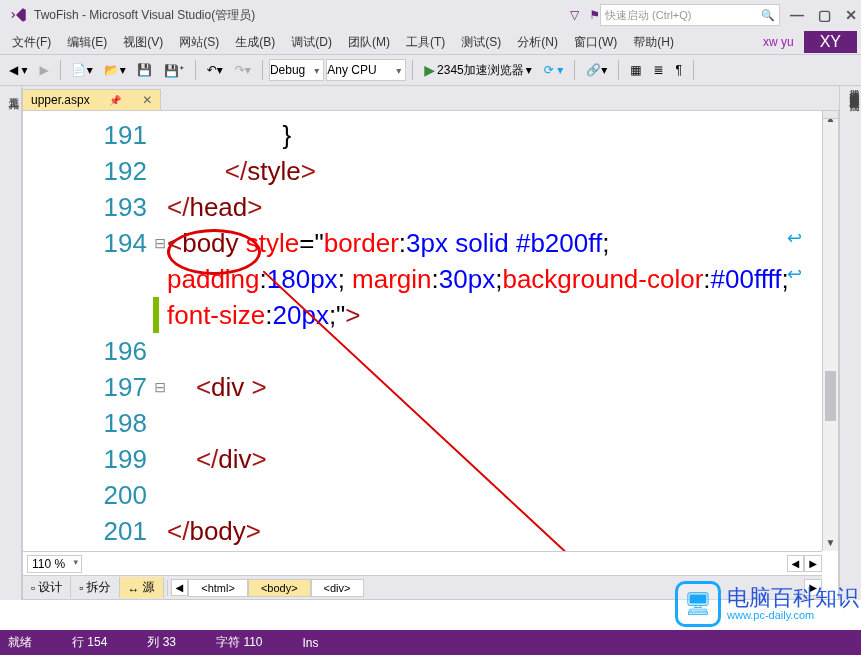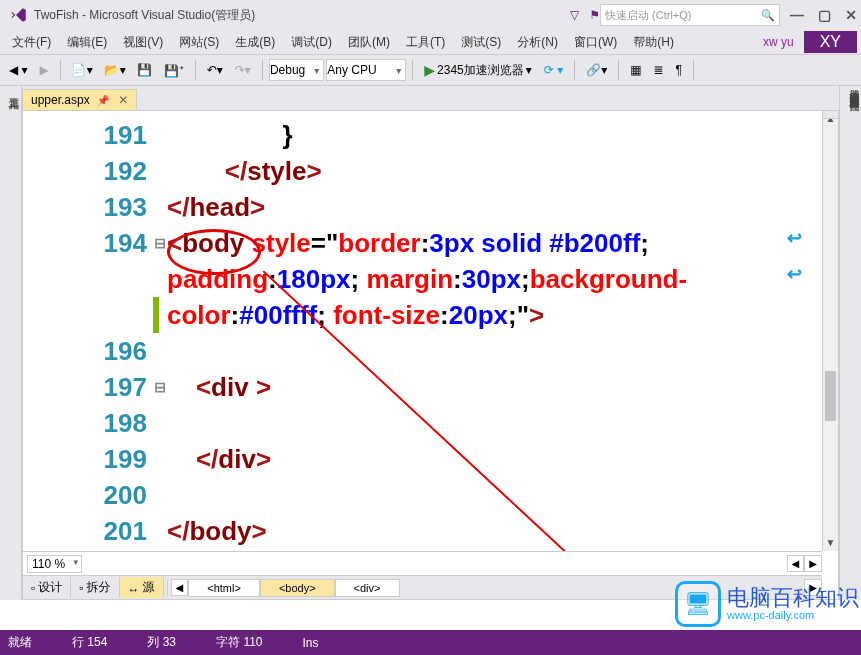--- a/index.html
+++ b/index.html
@@ -28,27 +28,27 @@
 .tb-dd { height: 22px; border: 1px solid #ccc; background: #fff; padding: 0 18px 0 0; display: inline-flex; align-items: center; position: relative; font-size: 12px; }
 .tb-dd::after { content: "▾"; position: absolute; right: 4px; font-size: 10px; color: #666; }
 .tb-play { color: #388a34; font-size: 14px; }
 
 
 .side-left { position: absolute; left: 0; top: 86px; bottom: 55px; width: 22px; background: #e8e8ec; border-right: 1px solid #ccc; writing-mode: vertical-rl; text-orientation: upright; font-size: 11px; padding-top: 4px; color: #444; }
 .side-right { position: absolute; right: 0; top: 86px; bottom: 55px; width: 22px; background: #e8e8ec; border-left: 1px solid #ccc; writing-mode: vertical-rl; text-orientation: upright; font-size: 10px; padding-top: 4px; color: #444; letter-spacing: -1px; }
 
 
 .tabwell { position: absolute; left: 22px; top: 86px; right: 22px; height: 24px; background: #e8e8ec; display: flex; align-items: flex-end; }
-.doc-tab { background: #fbe6a2; border: 1px solid #ccc; border-bottom: none; padding: 3px 8px; font-size: 12px; display: flex; align-items: center; gap: 8px; }
+.doc-tab { background: #fbe6a2; border: 1px solid #ccc; border-bottom: none; padding: 3px 8px; font-size: 12px; display: flex; align-items: center; gap: 20px; }
 .doc-tab .pin { color: #666; font-size: 10px; }
 .doc-tab .close { color: #666; font-size: 12px; }
 
 
 .editor { position: absolute; left: 22px; top: 110px; right: 22px; bottom: 55px; background: #fff; border: 1px solid #ccc; font-family: Consolas, monospace; overflow: hidden; }
-.code-scroll { position: absolute; left: 0; right: 16px; top: 0; bottom: 48px; overflow: hidden; font-weight: bold; }
+.code-scroll { position: absolute; left: 0; right: 16px; top: 0; bottom: 48px; overflow: hidden; }
 .gutter { position: absolute; left: 0; top: 0; bottom: 0; width: 130px; background: #fff; text-align: right; padding-top: 6px; }
 .gutter .ln { font-size: 26px; color: #2b91af; padding-right: 6px; height: 36px; line-height: 36px; }
 .fold-col { position: absolute; left: 130px; top: 0; bottom: 0; width: 14px; background: #fff; padding-top: 6px; }
 .fold-col .fold { height: 36px; line-height: 36px; font-size: 14px; color: #888; text-align: center; }
 .code-col { position: absolute; left: 144px; right: 0; top: 0; bottom: 0; padding-top: 6px; }
 .code-line { font-size: 26px; height: 36px; line-height: 36px; white-space: pre; }
 .code-wrap { font-size: 26px; line-height: 36px; white-space: pre-wrap; padding-right: 30px; }
 .tag-a { color: #a31515; } 
 .tag-n { color: #800000; } 
 .attr-n { color: #ff0000; } 
@@ -71,21 +71,21 @@
 
 .zoom-row { position: absolute; left: 0; right: 16px; bottom: 24px; height: 24px; border-top: 1px solid #ccc; background: #fff; display: flex; align-items: center; font-size: 12px; }
 .zoom-dd { border: 1px solid #ccc; padding: 1px 16px 1px 4px; margin: 0 4px; position: relative; background: #fff; }
 .zoom-dd::after { content: "▾"; position: absolute; right: 3px; font-size: 9px; color: #666; }
 
 .view-row { position: absolute; left: 0; right: 16px; bottom: 0; height: 24px; border-top: 1px solid #ccc; background: #e8e8ec; display: flex; align-items: center; font-size: 12px; }
 .vbtn { padding: 2px 8px; border-right: 1px solid #ccc; display: flex; align-items: center; gap: 3px; }
 .vbtn.active { background: #fbe6a2; }
 .bc-sep { width: 1px; height: 16px; background: #ccc; margin: 0 3px; }
 .bc-nav { padding: 2px 4px; border: 1px solid #ccc; background: #fff; font-size: 10px; }
-.bc-item { padding: 2px 18px; border: 1px solid #ccc; background: #fff; font-size: 11px; }
+.bc-item { padding: 2px 12px; border: 1px solid #ccc; background: #fff; font-size: 11px; }
 .bc-item.active { background: #fbe6a2; }
 
 
 .statusbar { position: absolute; left: 0; right: 0; bottom: 0; height: 25px; background: #68217a; color: #fff; display: flex; align-items: center; font-size: 12px; padding: 0 8px; gap: 40px; }
 .statusbar .sitem { white-space: nowrap; }
 
 
 .watermark { position: absolute; right: 2px; bottom: 28px; display: flex; align-items: center; gap: 6px; opacity: 0.95; pointer-events: none; }
 .watermark .wm-icon { width: 46px; height: 46px; border: 3px solid #0ea5ff; border-radius: 10px; display: flex; align-items: center; justify-content: center; color: #0ea5ff; font-size: 22px; background: rgba(255,255,255,0.3); }
 .watermark .wm-text { color: #1d4ed8; font-size: 22px; font-weight: normal; line-height: 1; }

